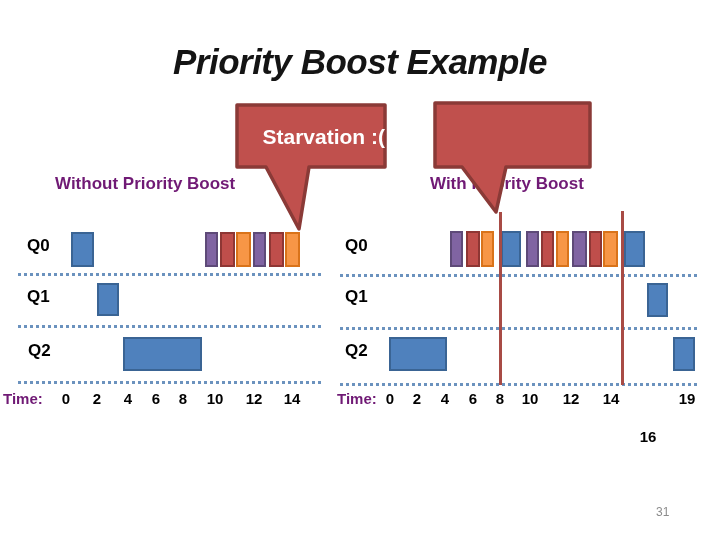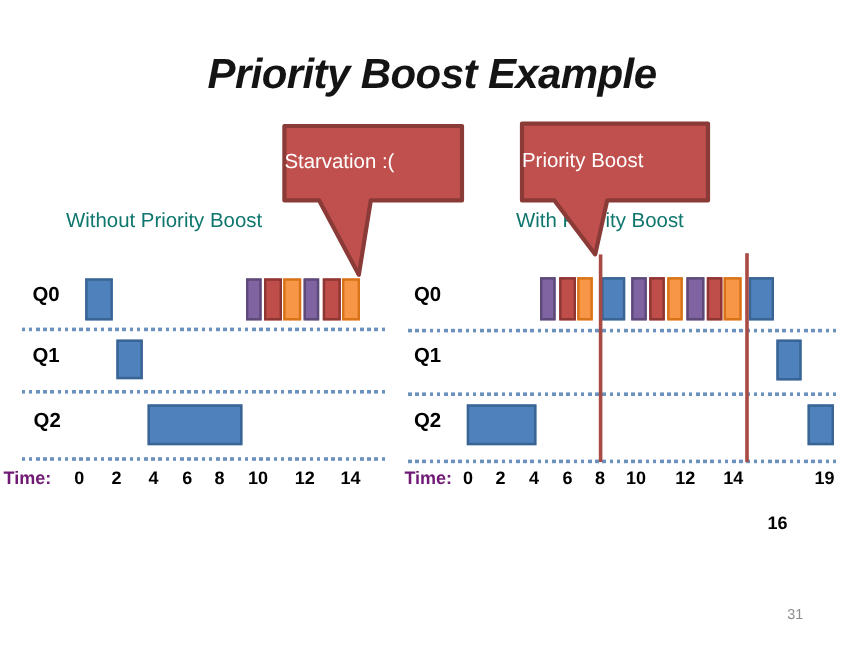--- a/index.html
+++ b/index.html
@@ -6,28 +6,28 @@
   body{font-family:"Liberation Sans",sans-serif;background:#ffffff;}
   .slide{position:relative;width:720px;height:540px;background:#ffffff;overflow:hidden;}
   .title{position:absolute;top:42px;left:0;right:0;text-align:center;
          font-size:35px;font-weight:bold;letter-spacing:-0.5px;color:#141414;font-style:italic;}
   .layer{position:absolute;left:0;top:0;width:720px;height:540px;}
   #lines-layer{z-index:3;}
   #charts-layer{z-index:2;}
   #callout-layer{z-index:5;pointer-events:none;}
   #callout-text-layer{z-index:6;pointer-events:none;}
   .abs{position:absolute;}
-  .chart-heading{font-size:17px;font-weight:normal;color:#0f766e;white-space:nowrap;}
+  .chart-heading{font-size:17px;font-weight:bold;color:#701a75;white-space:nowrap;}
   .q-label{font-size:17px;font-weight:bold;color:#000;}
   .block{position:absolute;box-sizing:border-box;border:2px solid transparent;}
   .dotted{position:absolute;height:3px;}
   .tick{position:absolute;font-size:15px;font-weight:bold;color:#000;transform:translateX(-50%);white-space:nowrap;}
   .time-label{position:absolute;font-size:15px;font-weight:bold;color:#701a75;white-space:nowrap;}
   .boost-line{position:absolute;width:3px;}
-  .callout-text{position:absolute;font-size:17px;text-align:left;white-space:nowrap;}
+  .callout-text{position:absolute;font-size:21px;text-align:right;white-space:nowrap;font-weight:bold;}
   .page-num{position:absolute;font-size:12px;}
 </style>
 </head>
 <body>
 
 <div class="slide">
   <div class="title" style="color: rgb(20, 20, 20);">Priority Boost Example</div>
   <div class="layer" id="lines-layer">
       <div class="boost-line" style="left: 499px; top: 212px; height: 173px; background: rgb(168, 75, 69);"></div>
       <div class="boost-line" style="left: 621px; top: 211px; height: 174px; background: rgb(168, 75, 69);"></div>
@@ -94,16 +94,15 @@
         <div class="tick" style="left: 648px; top: 388px; margin-top: 40px;">16</div>
         <div class="tick" style="left: 687px; top: 390px;">19</div>
       </div>
     </div>
   <svg class="layer" id="callout-layer" width="720" height="540" viewBox="0 0 720 540">
       <path d="M237,105 H385 V167 H309 L299,229 L266,167 H237 Z" fill="#C0504D" stroke="#8A3A37" stroke-width="3.5" stroke-linejoin="round"></path>
       <path d="M435,103 H590 V167 H506 L496,212 L462,167 H435 Z" fill="#C0504D" stroke="#8A3A37" stroke-width="3.5" stroke-linejoin="round"></path>
     </svg>
   <div class="layer" id="callout-text-layer">
       <div class="callout-text" style="left: 237px; top: 125px; width: 148px; color: rgb(255, 255, 255);">Starvation :(</div>
-      <div class="callout-text" style="left: 435px; top: 124px; width: 155px; color: rgb(255, 255, 255);">Priority Boost</div>
     </div>
   <div class="page-num abs" style="left: 656px; top: 505px; color: rgb(140, 140, 140);">31</div>
 </div>
 
 </body></html>

